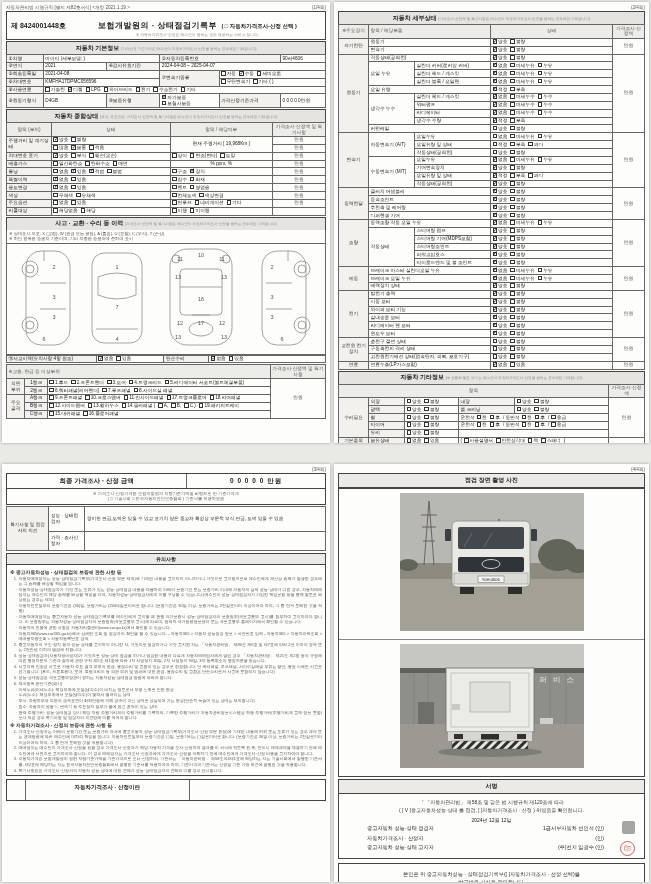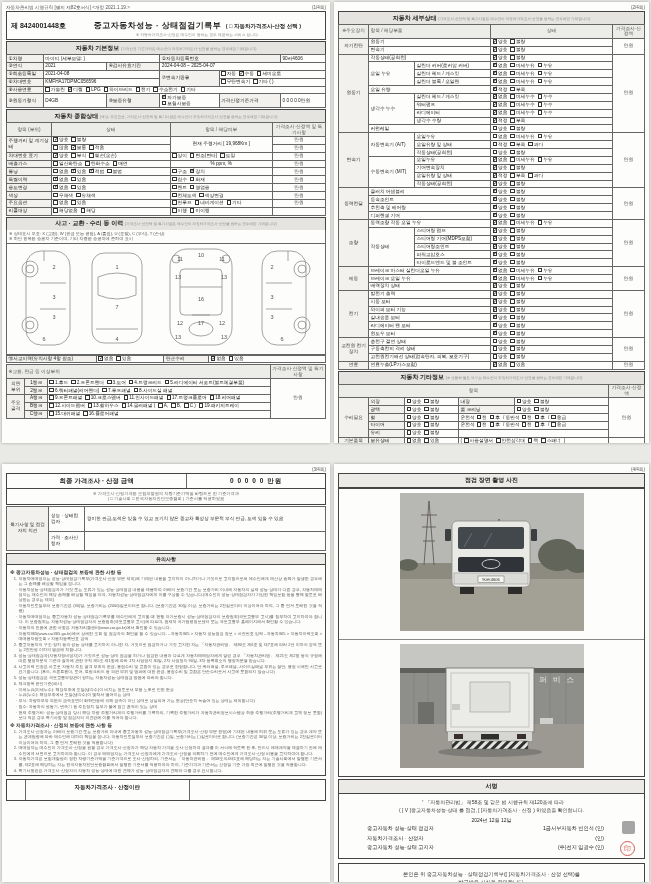--- a/index.html
+++ b/index.html
@@ -69,21 +69,21 @@
 <div class="canvas">
 
   <div class="page" id="page1">
     <div class="meta">
       <span>자동차관리법 시행규칙 [별지 제82호서식] &lt;개정 2021.1.19.&gt;</span>
       <span class="r">(1/4쪽)</span>
     </div>
     <div class="titlebox">
       <span class="docno">제 8424001448호</span>
       <span class="titlemain">
-        <span class="title">중고자동차성능 · 상태점검기록부</span>
+        <span class="title">보험개발원의 · 상태점검기록부</span>
         <span class="titleopt">( □ 자동차가격조사·산정 선택 )</span>
         <div class="titlenote">※ 자동차가격조사·산정은 매수인이 원하는 경우 제공하는 서비스 입니다.</div>
       </span>
     </div>
     <div class="secbar">
       <span>자동차 기본정보</span>
       <span class="note">(가격산정 기준가격은 매수인이 자동차가격조사·산정을 원하는 경우에만 기재합니다)</span>
     </div>
     <div class="tblwrap">
         <table class="tbl">

